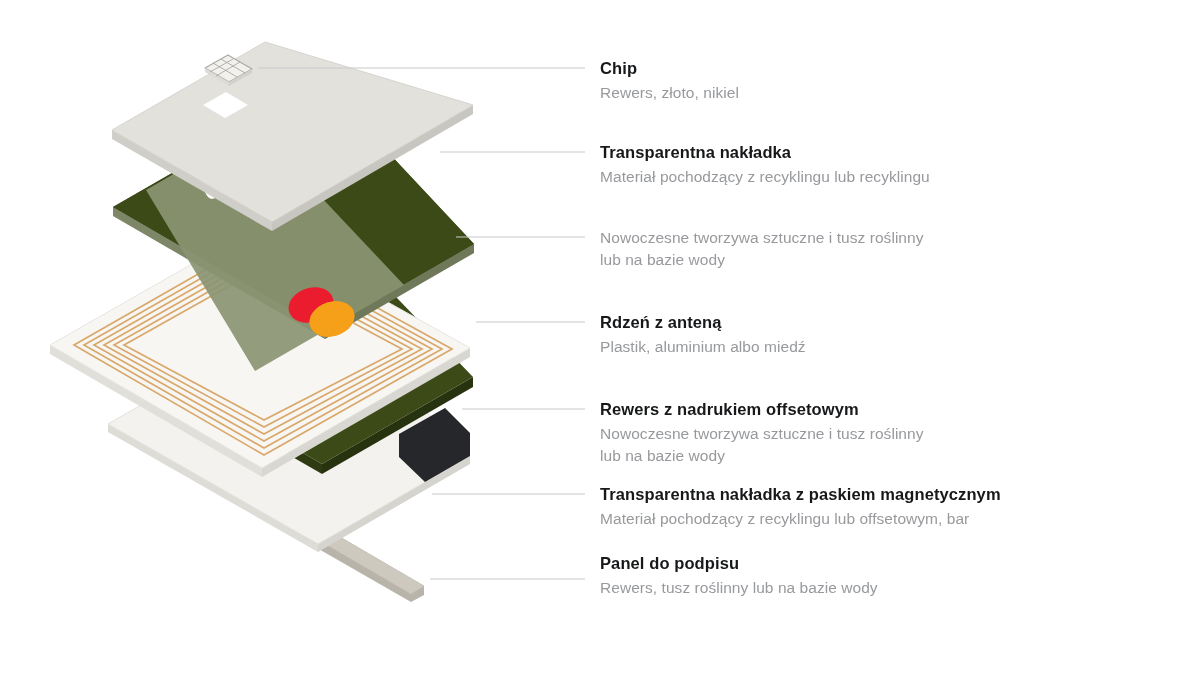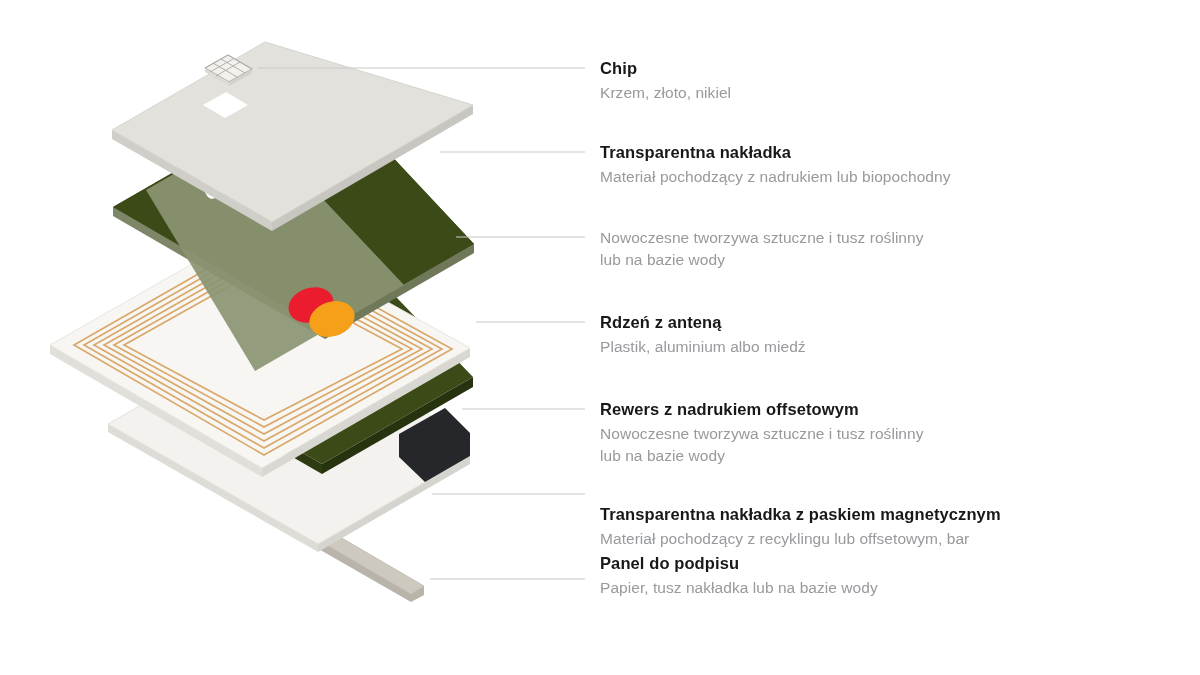--- a/index.html
+++ b/index.html
@@ -184,28 +184,28 @@
       <line x1="430" y1="579" x2="585" y2="579"></line>
     </g>
   </svg>
 </div>
 
 <div id="label-column">
 
   <div class="callout" style="top:58px">
     <p class="callout-title">Chip</p>
     <p class="callout-desc">
-      <span class="callout-desc-line">Krzem, złoto, nikiel</span>
+      <span class="callout-desc-line">Rewers, złoto, nikiel</span>
     </p>
   </div>
 
   <div class="callout" style="top:142px">
     <p class="callout-title">Transparentna nakładka</p>
     <p class="callout-desc">
-      <span class="callout-desc-line">Materiał pochodzący z nadrukiem lub biopochodny</span>
+      <span class="callout-desc-line">Materiał pochodzący z recyklingu lub recyklingu</span>
     </p>
   </div>
 
   <div class="callout" style="top:227px">
     <p class="callout-desc">
       <span class="callout-desc-line">Nowoczesne tworzywa sztuczne i tusz roślinny</span>
       <span class="callout-desc-line">lub na bazie wody</span>
     </p>
   </div>
 
@@ -217,27 +217,27 @@
   </div>
 
   <div class="callout" style="top:399px">
     <p class="callout-title">Rewers z nadrukiem offsetowym</p>
     <p class="callout-desc">
       <span class="callout-desc-line">Nowoczesne tworzywa sztuczne i tusz roślinny</span>
       <span class="callout-desc-line">lub na bazie wody</span>
     </p>
   </div>
 
-  <div class="callout" style="top:504px">
+  <div class="callout" style="top:484px">
     <p class="callout-title">Transparentna nakładka z paskiem magnetycznym</p>
     <p class="callout-desc">
       <span class="callout-desc-line">Materiał pochodzący z recyklingu lub offsetowym, bar</span>
     </p>
   </div>
 
   <div class="callout" style="top:553px">
     <p class="callout-title">Panel do podpisu</p>
     <p class="callout-desc">
-      <span class="callout-desc-line">Papier, tusz nakładka lub na bazie wody</span>
+      <span class="callout-desc-line">Rewers, tusz roślinny lub na bazie wody</span>
     </p>
   </div>
 
 </div>
 
 </body></html>

